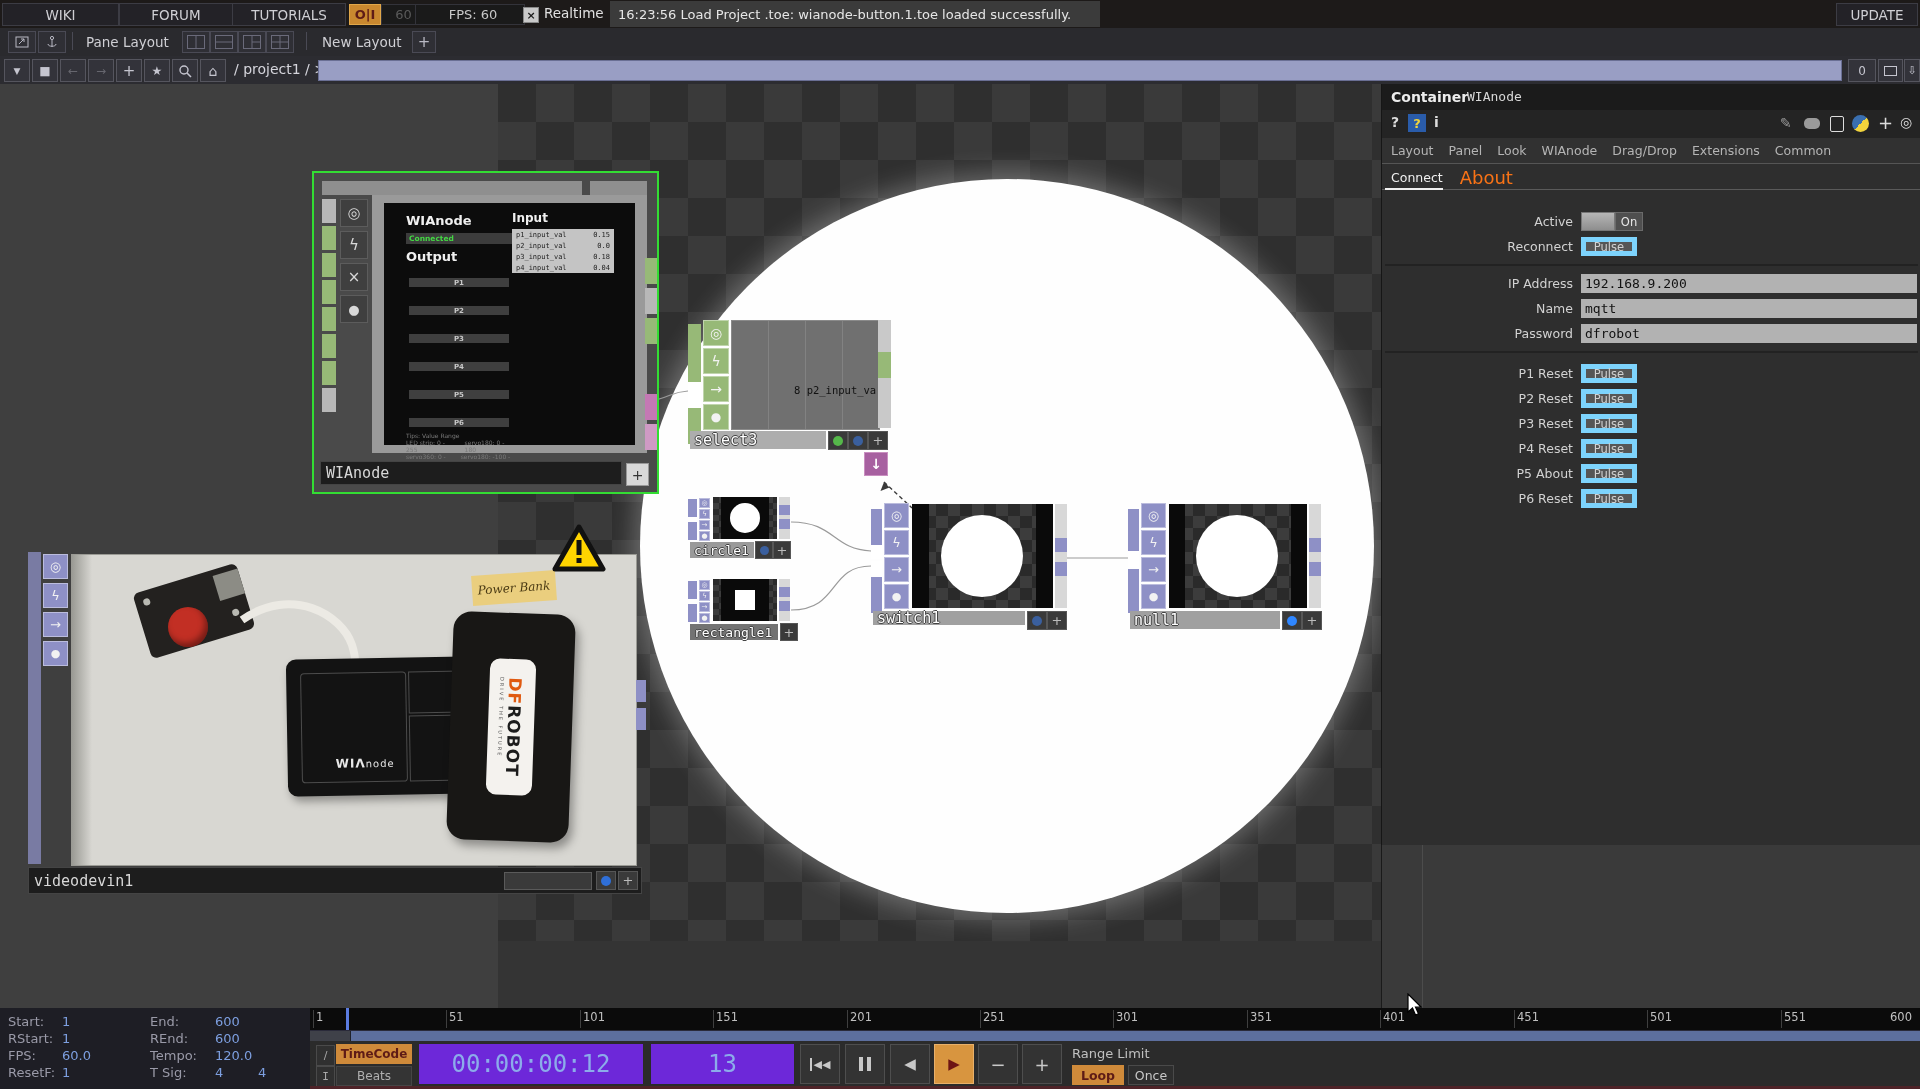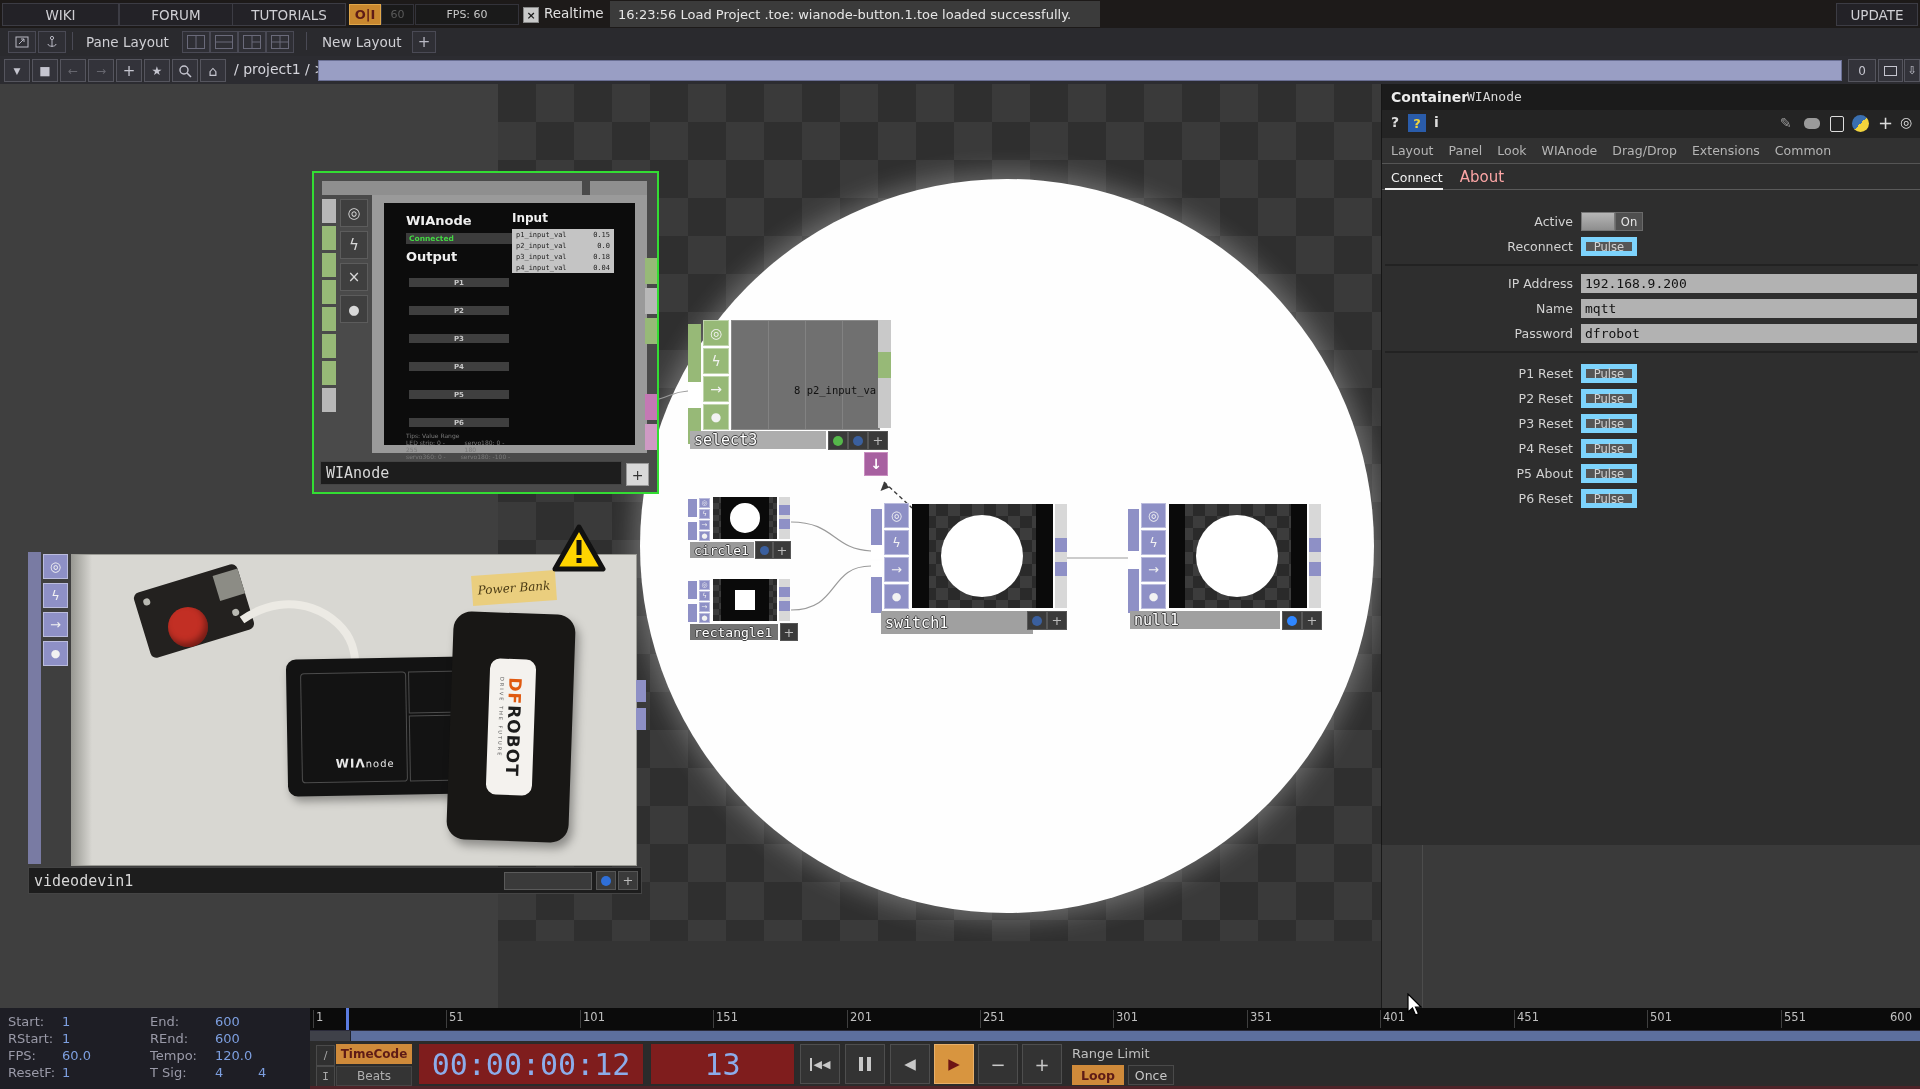--- a/index.html
+++ b/index.html
@@ -11,21 +11,21 @@
   .ctr{display:flex;align-items:center;justify-content:center;}
   .row{display:flex;align-items:center;}
 
   
   #menubar{left:0;top:0;width:1920px;height:28px;background:#1d1a19;border-bottom:1px solid #000;}
   .menubtn{position:absolute;top:3px;height:21px;background:#232227;border:1px solid #3c3c44;
     color:#cfcfd4;font-size:13.5px;display:flex;align-items:center;justify-content:center;}
   .oibtn{position:absolute;top:4px;height:19px;background:#c9882f;border:1px solid #e0a74a;
     color:#5e1b16;font-weight:bold;font-size:13px;display:flex;align-items:center;justify-content:center;}
   .darkbox{position:absolute;top:4px;height:19px;background:#1a1a1a;border:1px solid #33333a;
-    font-size:11px;display:flex;align-items:center;justify-content:center;}
+    font-size:13px;display:flex;align-items:center;justify-content:center;padding-left:6px;}
   #statusmsg{left:610px;top:1px;width:482px;height:26px;background:#3b3b3b;color:#e6e6e6;
     font-size:13px;display:flex;align-items:center;padding-left:8px;white-space:nowrap;overflow:visible;}
   #panebar{left:0;top:28px;width:1920px;height:28px;background:#2a2a2e;border-bottom:1px solid #1a1a1a;}
   .toolbtn{position:absolute;top:3px;width:26px;height:20px;background:#2f2f35;border:1px solid #4a4a55;
     color:#b9b9c4;font-size:12px;display:flex;align-items:center;justify-content:center;}
   .sep{position:absolute;top:4px;width:1px;height:18px;background:#4a4a55;}
   .barlabel{position:absolute;top:0;height:28px;display:flex;align-items:center;color:#cfcfd4;font-size:13.5px;}
   #navbar{left:0;top:56px;width:1920px;height:28px;background:#2c2c31;border-bottom:1px solid #141414;}
   .navbtn{position:absolute;top:3px;width:24px;height:21px;background:#33333a;border:1px solid #55555e;
     color:#c5c5cf;font-size:12px;display:flex;align-items:center;justify-content:center;}
@@ -78,22 +78,22 @@
   
   #tinfo{left:0;top:1008px;width:310px;height:81px;background:#1e1e25;border-right:1px solid #000;}
   .tlab{position:absolute;color:#9a9aa8;font-size:13px;}
   .tval{position:absolute;color:#7d9fe0;font-size:13px;}
   #ruler{left:310px;top:1008px;width:1610px;height:22px;background:#0b0b0b;border-bottom:1px solid #222;}
   .rtick{position:absolute;top:2px;color:#c0c0c0;font-size:11.5px;border-left:1px solid #3f3f3f;padding-left:2px;height:18px;}
   #rangestrip{left:310px;top:1030px;width:1610px;height:11px;background:#5d6f9e;border-top:1px solid #2a2a3a;}
   #transport{left:310px;top:1041px;width:1610px;height:45px;background:#2b2b2b;}
   .tpbtn{position:absolute;top:3px;width:40px;height:40px;background:#333;border:1px solid #4e4e4e;
     color:#c8c8c8;font-size:15px;display:flex;align-items:center;justify-content:center;box-sizing:border-box;}
-  .blackdisp{position:absolute;top:2px;height:42px;background:#7f1d1d;border:1px solid #2a2a2a;
-    color:#8cacea;font-size:30px;display:flex;align-items:center;justify-content:center;box-sizing:border-box;
+  .blackdisp{position:absolute;top:2px;height:42px;background:#6d28d9;border:1px solid #2a2a2a;
+    color:#8cacea;font-size:24px;display:flex;align-items:center;justify-content:center;box-sizing:border-box;
     font-family:"DejaVu Sans Mono",monospace;}
   .modebtn{position:absolute;left:26px;width:76px;height:20px;display:flex;align-items:center;justify-content:center;
     font-size:12px;box-sizing:border-box;}
   #bottomline{left:310px;top:1086px;width:1610px;height:3px;background:#4e2328;}
 
   svg{display:block;}
 </style>
 </head>
 <body>
 
@@ -363,21 +363,21 @@
     </div>
     <div class="abs thumbchecker" style="left:41px;top:3px;width:141px;height:104px;">
       <div class="abs" style="left:0;top:0;width:17px;height:104px;background:#0a0a0a;"></div>
       <div class="abs" style="left:124px;top:0;width:17px;height:104px;background:#0a0a0a;"></div>
       <div class="abs" style="left:29px;top:11px;width:82px;height:82px;border-radius:50%;background:#fff;"></div>
     </div>
     <div class="abs" style="left:184px;top:3px;width:12px;height:104px;background:#d8d8d8;">
       <div class="abs" style="left:0;top:34px;width:12px;height:14px;background:#8e90c6;"></div>
       <div class="abs" style="left:0;top:58px;width:12px;height:14px;background:#8e90c6;"></div>
     </div>
-    <div class="abs namebar-light mono" style="left:2px;top:110px;width:152px;height:23px;background:#a0a0a0;margin-left:8px;">switch1</div>
+    <div class="abs namebar-light mono" style="left:2px;top:110px;width:152px;height:14px;background:#a0a0a0;">switch1</div>
     <div class="dotbox" style="left:156px;top:110px;">
         <span class="dot" style="background:#3a5f9e;"></span>
       </div>
     <div class="plusbox" style="left:176px;top:110px;">+</div>
   </div>
 
   <div class="abs" style="left:1128px;top:501px;width:194px;height:132px;">
     <div class="abs" style="left:0;top:8px;width:11px;height:42px;background:#8e90c6;"></div>
     <div class="abs" style="left:0;top:50px;width:11px;height:16px;background:#fff;"></div>
     <div class="abs" style="left:0;top:68px;width:11px;height:44px;background:#8e90c6;"></div>
@@ -486,21 +486,21 @@
       <span class="ptab">Layout</span>
       <span class="ptab">Panel</span>
       <span class="ptab">Look</span>
       <span class="ptab">WIAnode</span>
       <span class="ptab">Drag/Drop</span>
       <span class="ptab">Extensions</span>
       <span class="ptab">Common</span>
     </div>
     <div class="abs row" style="left:0;top:81px;width:539px;height:25px;background:#2e2e2e;border-bottom:1px solid #5a5a5a;padding-left:9px;box-sizing:border-box;">
       <span style="color:#f0f0f0;font-size:12.5px;margin-right:17px;">Connect</span>
-      <span style="color:#fca5a5;font-size:15px;">About</span>
+      <span style="color:#f97316;font-size:18px;">About</span>
     </div>
     <div class="abs" style="left:3px;top:104px;width:58px;height:2px;background:#f0f0f0;"></div>
 
     <div class="prow" style="top:128px;">
       <span class="plabel">Active</span>
       <span class="abs" style="left:199px;top:0;width:34px;height:19px;background:linear-gradient(#b6b6b6,#8e8e8e);border:1px solid #777;box-sizing:border-box;"></span>
       <span class="abs ctr" style="left:233px;top:0;width:28px;height:19px;background:#4f4f4f;border:1px solid #6a6a6a;color:#e8e8e8;font-size:11.5px;box-sizing:border-box;">On</span>
     </div>
     <div class="prow" style="top:153px;">
       <span class="plabel">Reconnect</span>

